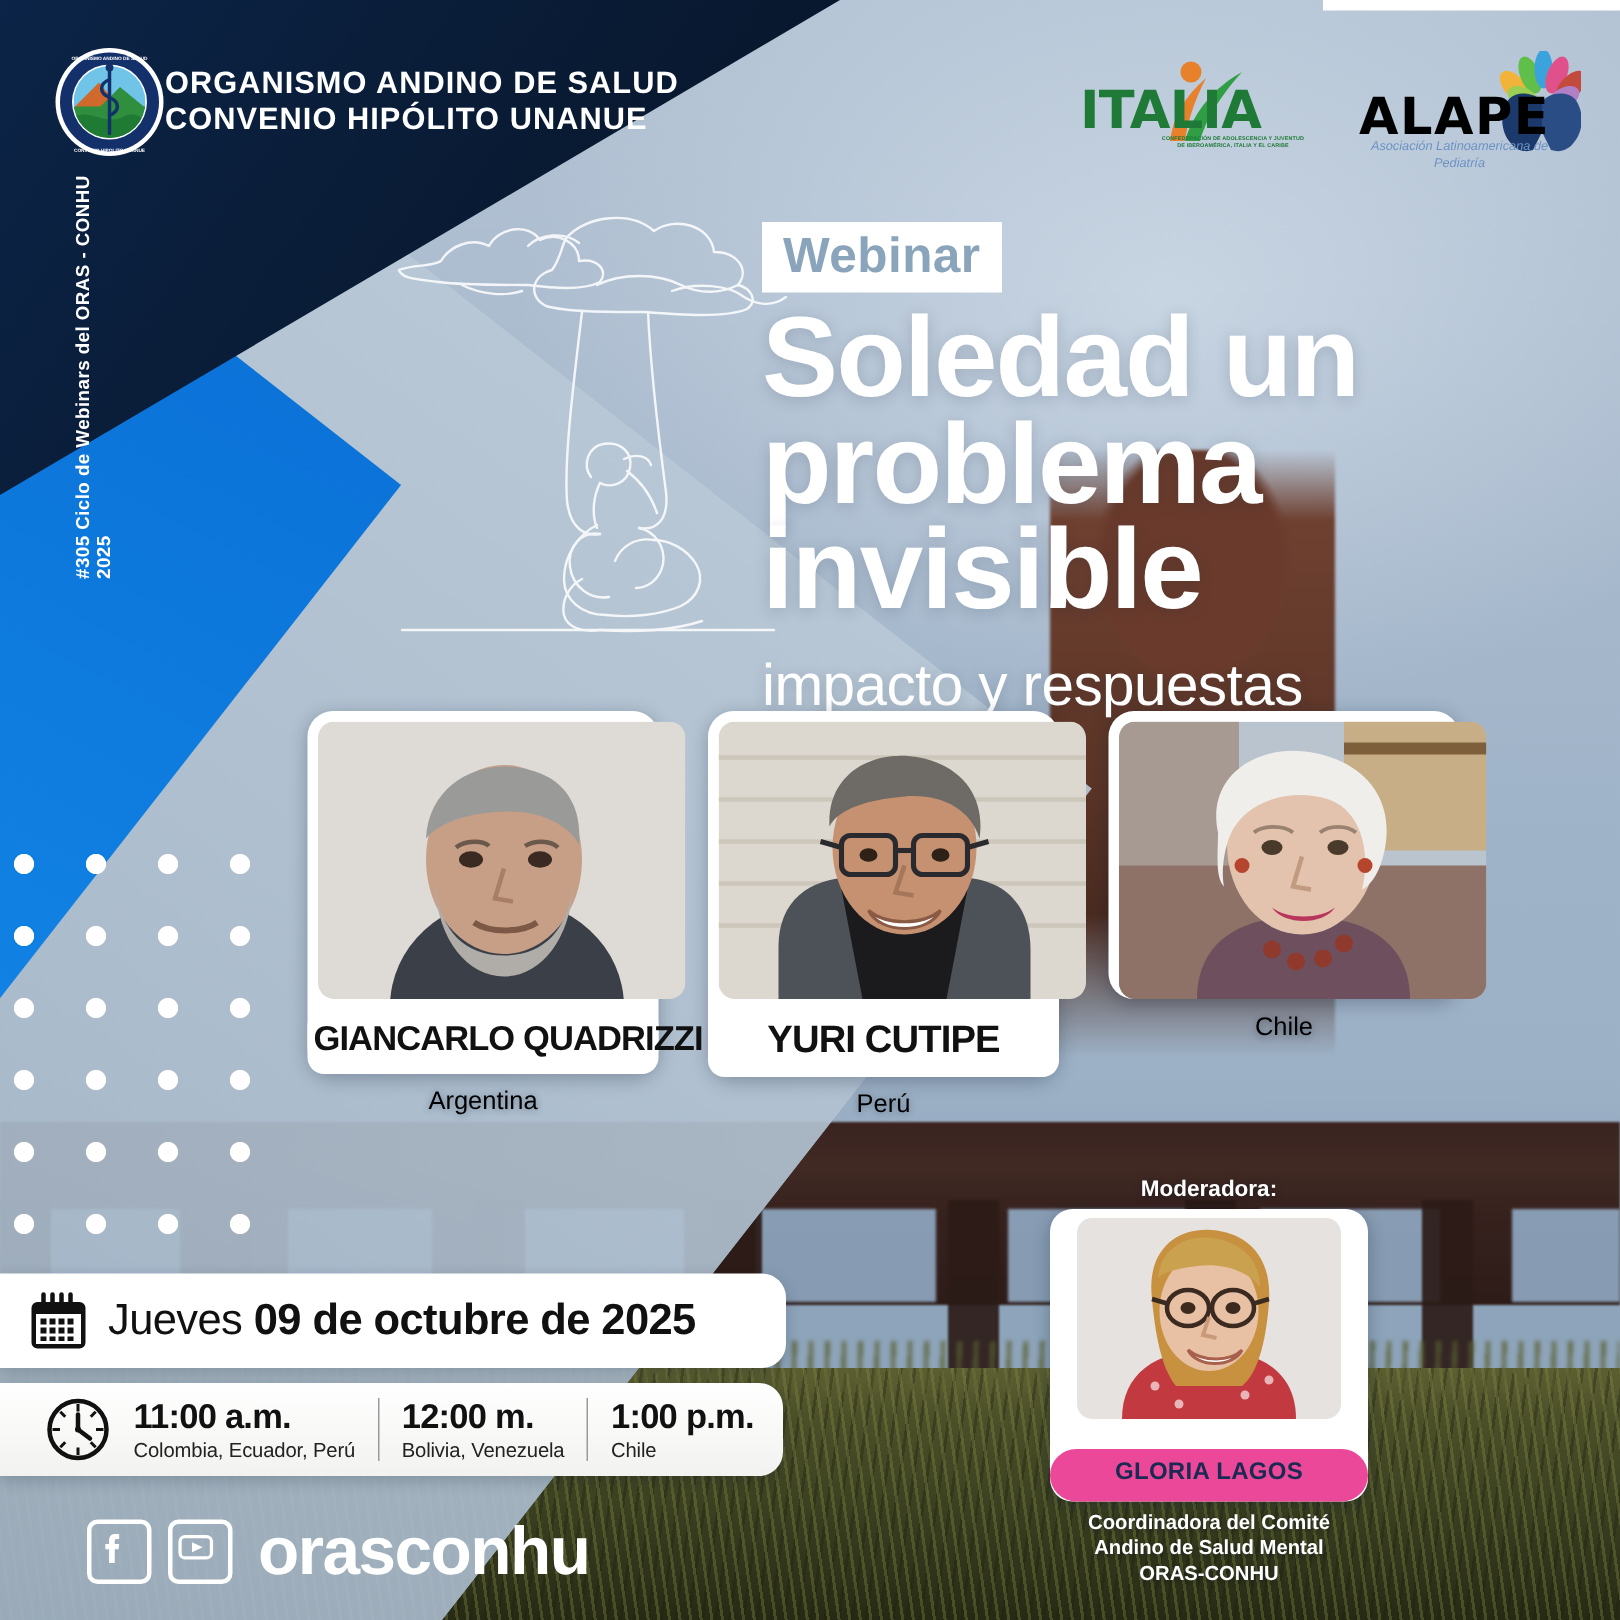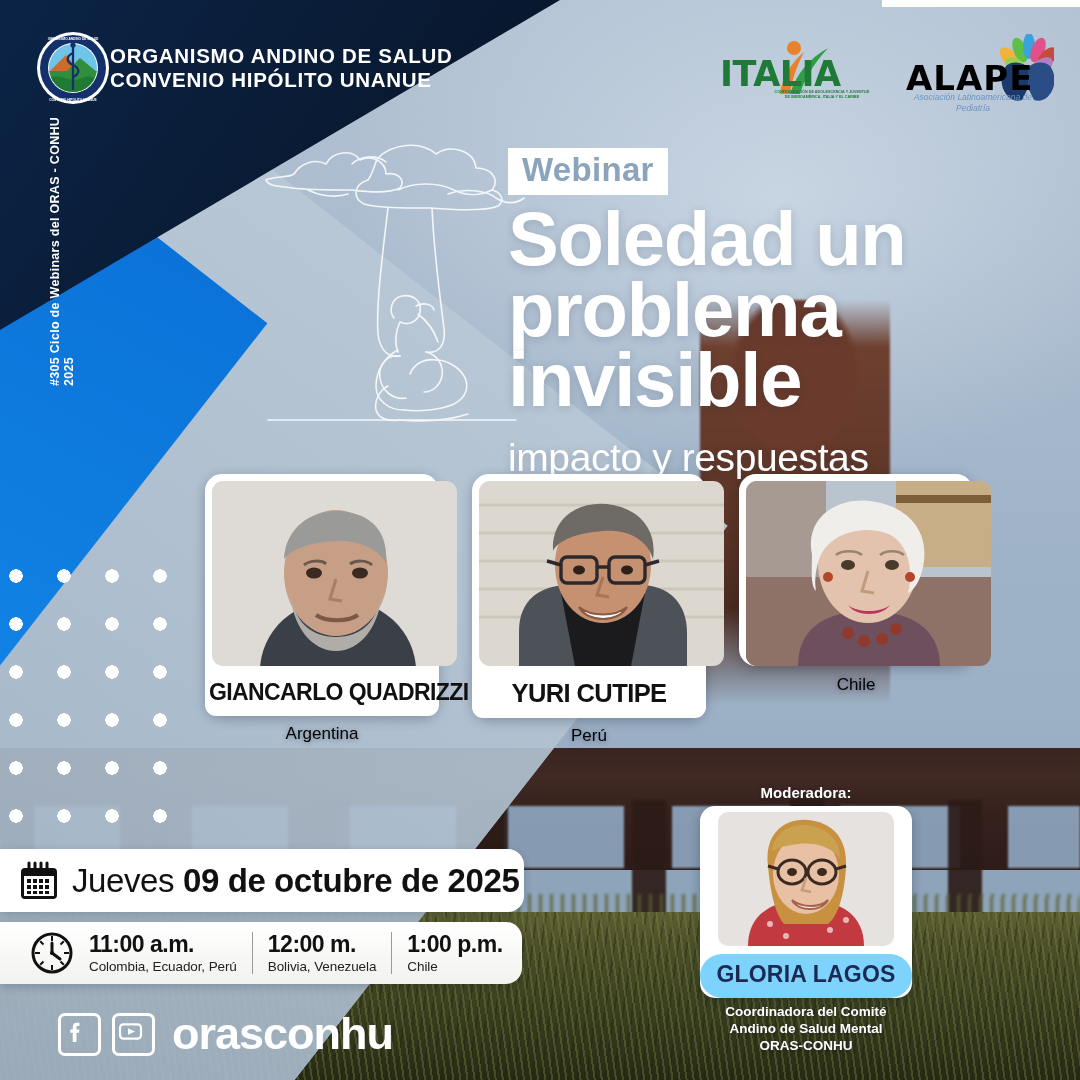--- a/index.html
+++ b/index.html
@@ -176,37 +176,37 @@
   
   .moderator{position:absolute;left:700px;top:784px;width:212px;text-align:center;}
   .mod-label{color:#ffffff;font-size:15px;font-weight:bold;margin-bottom:5px;
     text-shadow:0 1px 4px rgba(10,20,35,.5);}
   .mod-card{
     background:#ffffff;border-radius:15px;padding:6px 6px 0 6px;
     box-shadow:0 3px 11px rgba(10,25,45,.3);
   }
   .mod-photo{width:176px;height:134px;border-radius:10px;overflow:hidden;position:relative;margin:0 auto;}
   .mod-name{
-    background:#7dd3fc;border-radius:22px;margin:8px -6px 0 -6px;
-    color:#1b2a52;font-weight:bold;font-size:23px;letter-spacing:.2px;
+    background:#ec4899;border-radius:22px;margin:20px -6px 0 -6px;
+    color:#1b2a52;font-weight:bold;font-size:16px;letter-spacing:.2px;
     padding:7px 4px 10px 4px;white-space:nowrap;
   }
   .mod-role{
     color:#ffffff;font-size:13.5px;line-height:1.25;margin-top:6px;font-weight:bold;
     text-shadow:0 1px 4px rgba(10,20,35,.55);
   }
 
   
   .date-bar{
     position:absolute;left:0;top:849px;width:524px;height:63px;
     background:#ffffff;border-radius:0 16px 16px 0;
     display:flex;align-items:center;padding-left:18px;box-sizing:border-box;
     box-shadow:0 3px 10px rgba(10,25,45,.2);
   }
-  .date-text{margin-left:12px;font-size:33px;color:#111111;letter-spacing:-.4px;white-space:nowrap;}
+  .date-text{margin-left:12px;font-size:29px;color:#111111;letter-spacing:-.4px;white-space:nowrap;}
   .date-text b{font-weight:bold;}
   .date-text .wd{font-weight:normal;}
 
   .time-bar{
     position:absolute;left:0;top:922px;width:522px;height:62px;
     background:linear-gradient(180deg,#ffffff,#f2f2f0);
     border-radius:0 16px 16px 0;
     display:flex;align-items:center;padding-left:30px;box-sizing:border-box;
     box-shadow:0 3px 10px rgba(10,25,45,.2);
   }

